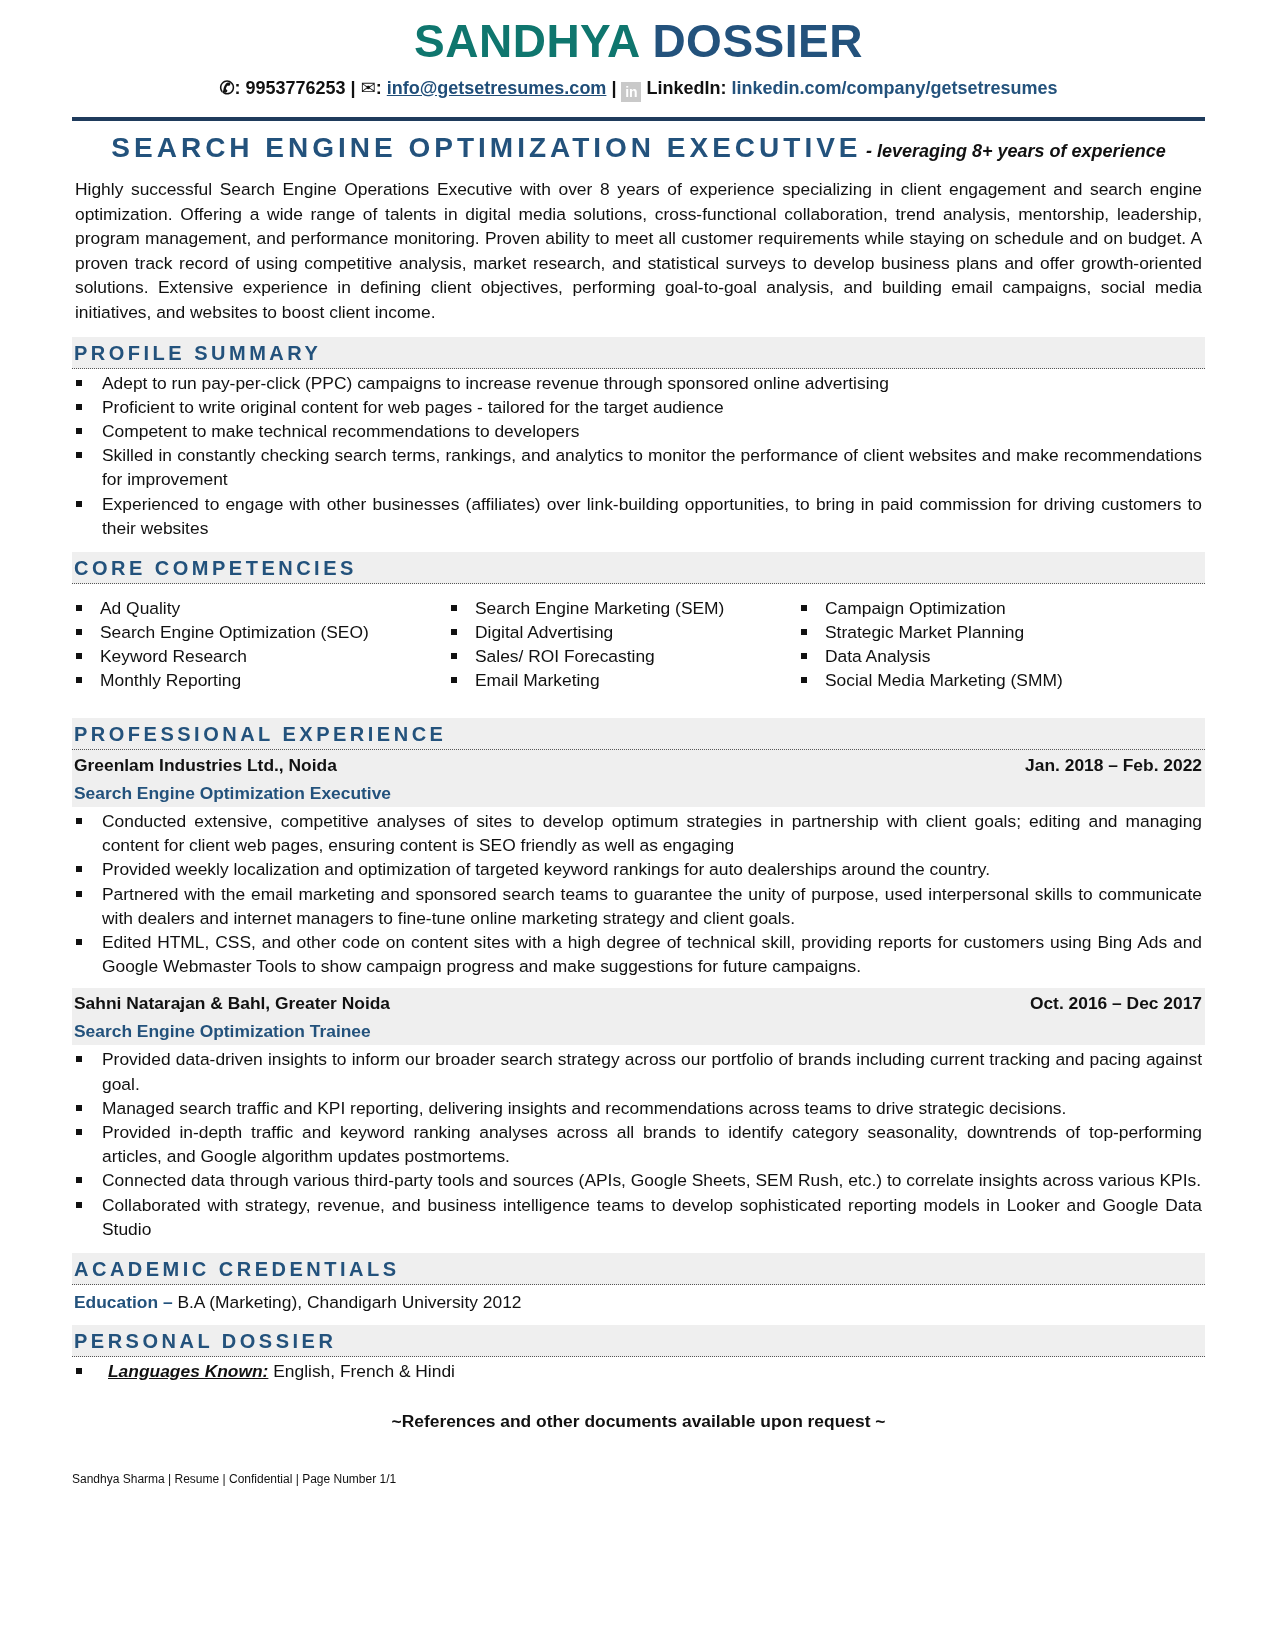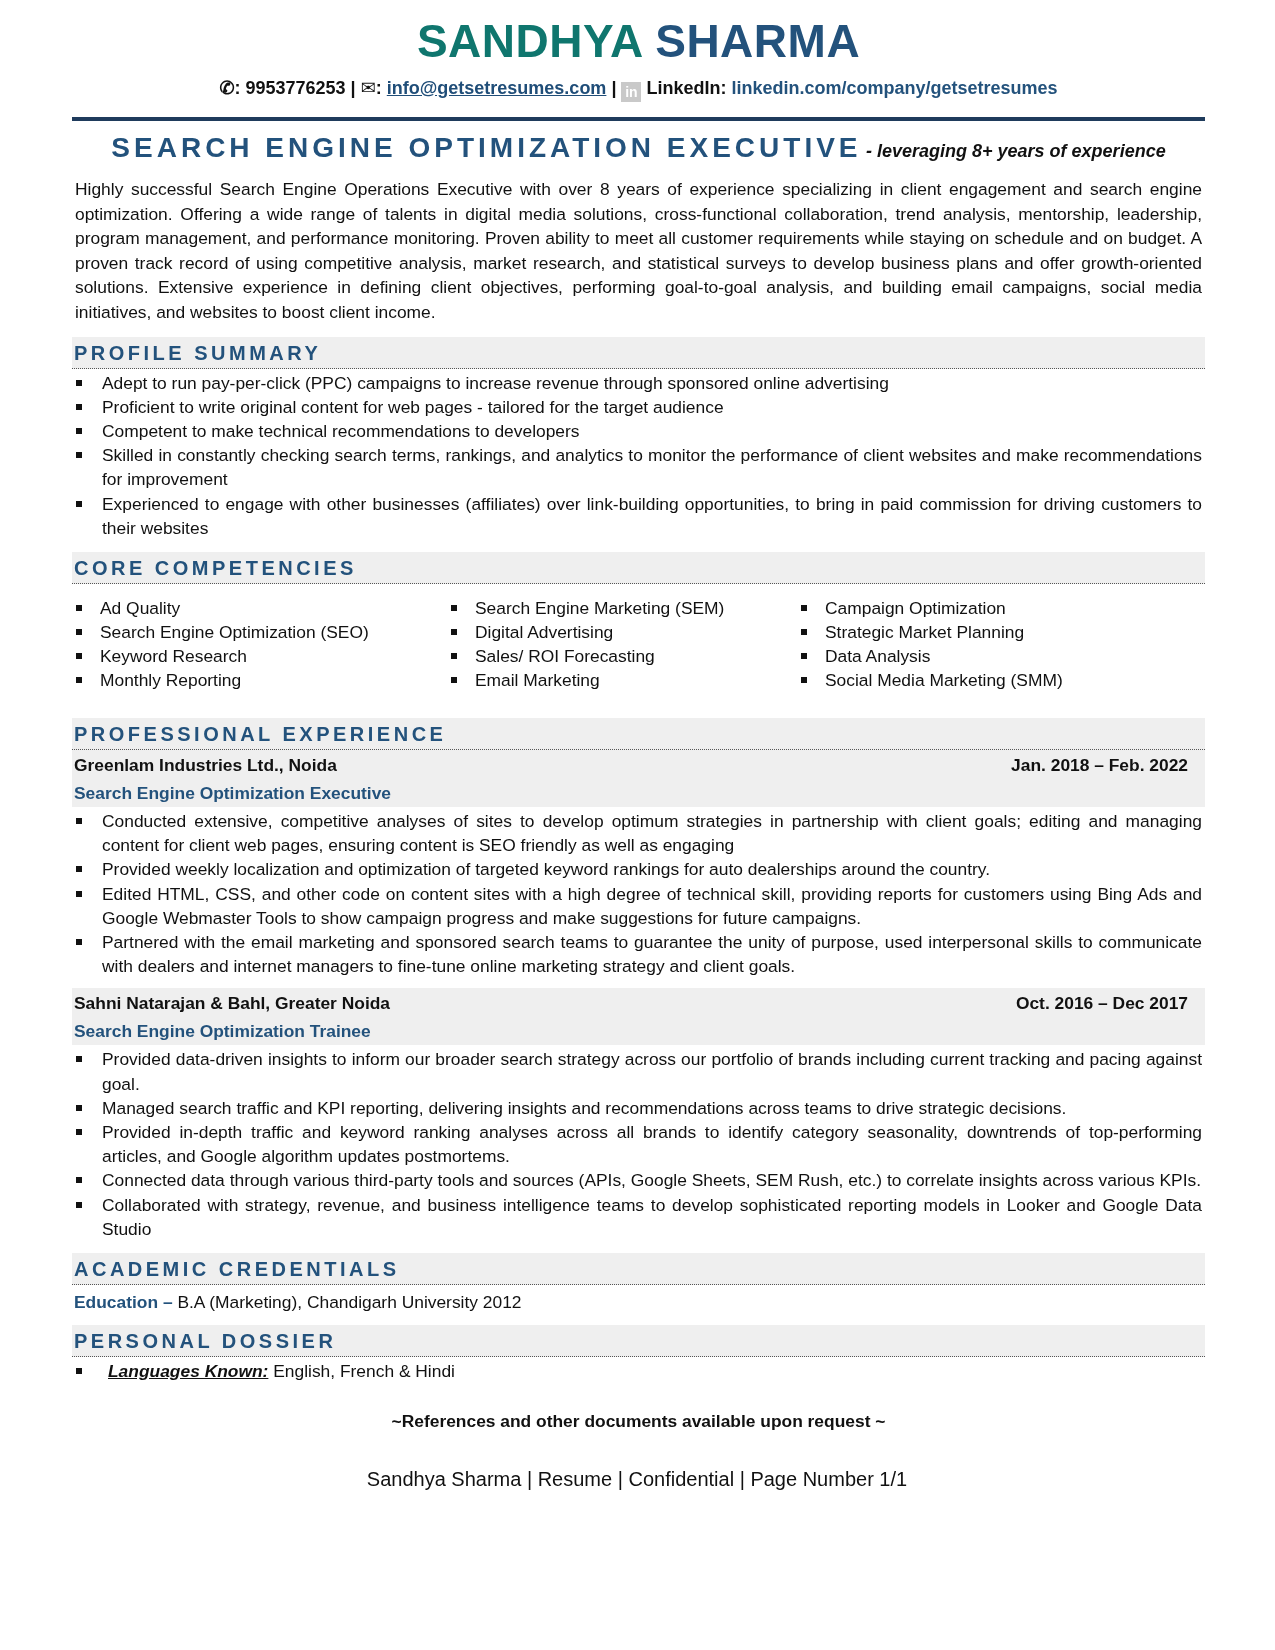--- a/index.html
+++ b/index.html
@@ -30,40 +30,40 @@
 
   ul.bullets { list-style: none; margin-top: 2px; }
   ul.bullets li { position: relative; padding-left: 30px; font-size: 17.4px; line-height: 24.2px; text-align: justify; padding-right: 3px; }
   ul.bullets li::before { content: ""; position: absolute; left: 4px; top: 9px; width: 6px; height: 6px; background: #111; }
 
   .comp-grid { display: flex; margin-top: 12px; }
   .comp-col { list-style: none; }
   .comp-col li { position: relative; padding-left: 28px; font-size: 17.4px; line-height: 24px; }
   .comp-col li::before { content: ""; position: absolute; left: 4px; top: 9px; width: 6px; height: 6px; background: #111; }
 
-  .job-head { background: #efefef; padding: 2px 17px 0 2px; }
+  .job-head { background: #efefef; padding: 2px 3px 0 2px; }
   .job-row { display: flex; justify-content: space-between; font-size: 17.4px; font-weight: bold; line-height: 27px; }
   .job-role { font-size: 17.4px; font-weight: bold; color: #23527c; line-height: 28px; }
 
   .edu { font-size: 17.4px; line-height: 26px; margin-top: 4px; padding-left: 2px; }
   .edu .label { color: #23527c; font-weight: bold; }
 
   .lang-label { font-weight: bold; font-style: italic; text-decoration: underline; }
 
   .refs { text-align: center; font-weight: bold; font-size: 17.4px; margin-top: 26px; line-height: 24px; }
-  .footer { text-align: center; font-size: 20px; margin-top: 34px; line-height: 24px; padding-right: 3px; }
+  .footer { text-align: left; font-size: 12px; margin-top: 34px; line-height: 24px; padding-right: 3px; }
 </style>
 </head>
 <body>
 
 <div class="page">
 
   <div class="name">
     <span class="first">SANDHYA</span>
-    <span class="last">SHARMA</span>
+    <span class="last">DOSSIER</span>
   </div>
 
   <div class="contact">
     <span>✆</span><span>: 9953776253</span>
     <span>|</span>
     <span class="envelope">✉</span><span>:</span>
     <a class="email">info@getsetresumes.com</a>
     <span>|</span>
     <span class="li-icon">in</span>
     <span>LinkedIn:</span>
@@ -121,22 +121,22 @@
   <div class="job-head">
     <div class="job-row">
       <span>Greenlam Industries Ltd., Noida</span>
       <span>Jan. 2018 – Feb. 2022</span>
     </div>
     <div class="job-role">Search Engine Optimization Executive</div>
   </div>
   <ul class="bullets">
     <li>Conducted extensive, competitive analyses of sites to develop optimum strategies in partnership with client goals; editing and managing content for client web pages, ensuring content is SEO friendly as well as engaging</li>
     <li>Provided weekly localization and optimization of targeted keyword rankings for auto dealerships around the country.</li>
+    <li>Partnered with the email marketing and sponsored search teams to guarantee the unity of purpose, used interpersonal skills to communicate with dealers and internet managers to fine-tune online marketing strategy and client goals.</li>
     <li>Edited HTML, CSS, and other code on content sites with a high degree of technical skill, providing reports for customers using Bing Ads and Google Webmaster Tools to show campaign progress and make suggestions for future campaigns.</li>
-    <li>Partnered with the email marketing and sponsored search teams to guarantee the unity of purpose, used interpersonal skills to communicate with dealers and internet managers to fine-tune online marketing strategy and client goals.</li>
   </ul>
 
   <div class="job-head" style="margin-top:10px;">
     <div class="job-row">
       <span>Sahni Natarajan &amp; Bahl, Greater Noida</span>
       <span>Oct. 2016 – Dec 2017</span>
     </div>
     <div class="job-role">Search Engine Optimization Trainee</div>
   </div>
   <ul class="bullets">

